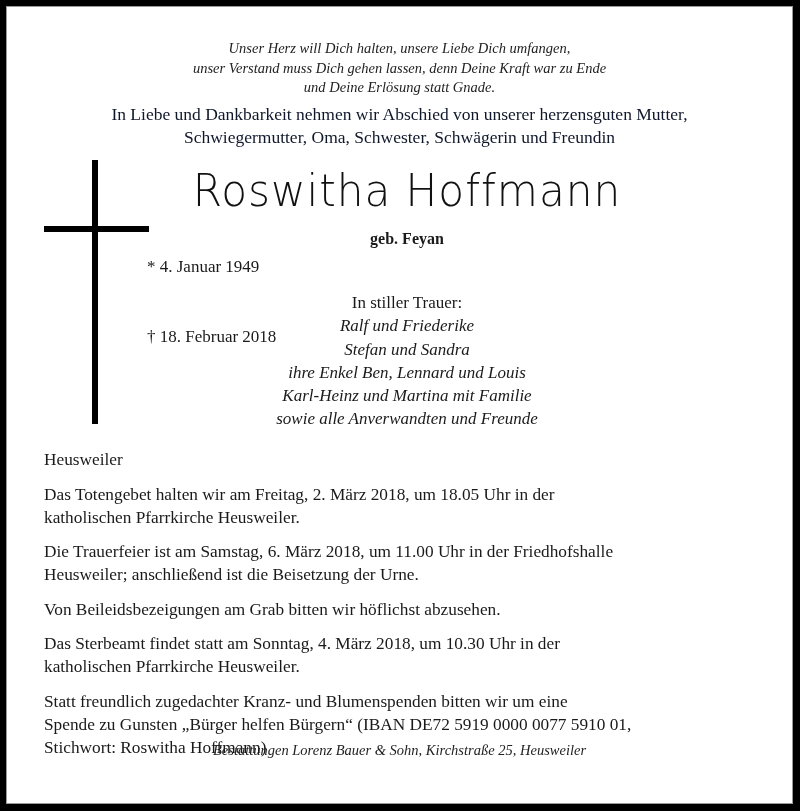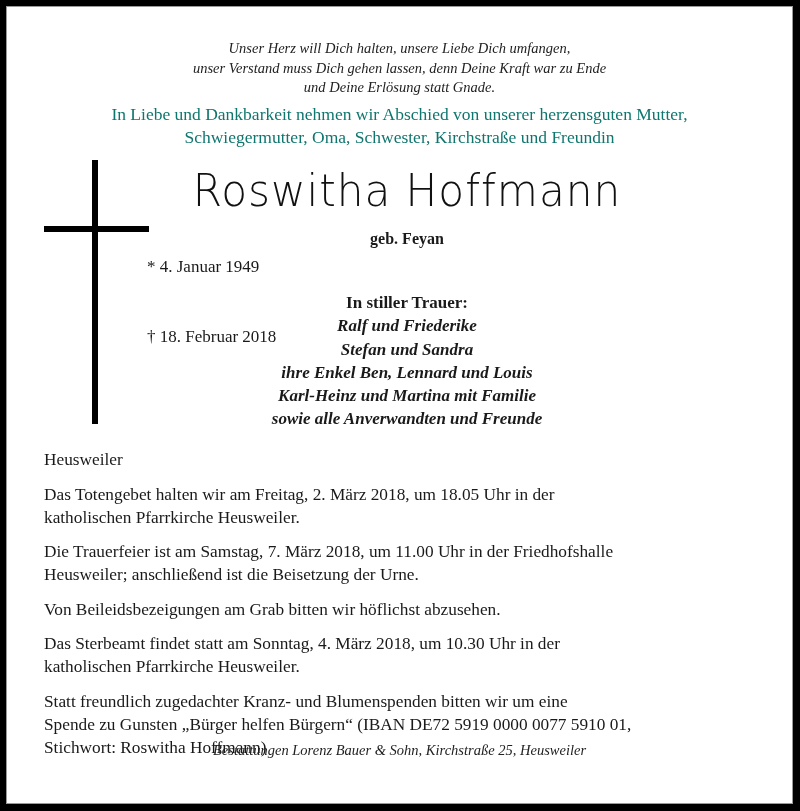--- a/index.html
+++ b/index.html
@@ -14,42 +14,42 @@
       background: #ffffff; border: 1px solid #9a9a9a; box-sizing: border-box;
     }
     .abs { position: absolute; }
     .center { left: 0; right: 0; text-align: center; }
     .poem {
       top: 32px; font-style: italic; font-size: 14.5px; line-height: 19.5px;
       color: #222;
     }
     .poem div { white-space: nowrap; }
     .intro {
-      top: 96px; font-size: 17.5px; line-height: 23px; color: #0f766e;
+      top: 96px; font-size: 17.5px; line-height: 23px; color: #0f172a;
     }
     .intro div { white-space: nowrap; }
     .cross-v { left: 85px; top: 153px; width: 6px; height: 264px; background: #000; }
     .cross-h { left: 37px; top: 219px; width: 105px; height: 6px; background: #000; }
     .name {
       left: 140px; width: 520px; top: 156px; text-align: center;
       font-family: "DejaVu Sans", sans-serif; font-weight: 200;
       font-size: 44px; letter-spacing: 1px; line-height: 56px; color: #111;
       transform: scaleX(0.96);
     }
     .maiden {
       left: 140px; width: 520px; top: 222px; text-align: center;
       font-weight: bold; font-size: 16px; line-height: 20px;
     }
     .dates {
       left: 140px; width: 520px; top: 249px; font-size: 17px; line-height: 22px;
       display: flex; justify-content: center; gap: 48px; flex-direction: column;
     }
     .mourners {
       left: 140px; width: 520px; top: 284px; text-align: center;
-      font-size: 17px; line-height: 23.3px; font-weight: bold;
+      font-size: 17px; line-height: 23.3px;
     }
     .mourners .it { font-style: italic; }
     .body-text {
       left: 37px; width: 750px; top: 441px; font-size: 17.3px; line-height: 23px;
     }
     .body-text p { margin: 0 0 11.5px 0; white-space: nowrap; }
     .body-text p span { display: block; }
     .footer {
       top: 733px; font-style: italic; font-size: 14.5px; line-height: 20px; color: #222;
     }
@@ -60,21 +60,21 @@
 <div class="frame">
 
   <div class="abs center poem">
     <div>Unser Herz will Dich halten, unsere Liebe Dich umfangen,</div>
     <div>unser Verstand muss Dich gehen lassen, denn Deine Kraft war zu Ende</div>
     <div>und Deine Erlösung statt Gnade.</div>
   </div>
 
   <div class="abs center intro">
     <div>In Liebe und Dankbarkeit nehmen wir Abschied von unserer herzensguten Mutter,</div>
-    <div>Schwiegermutter, Oma, Schwester, Kirchstraße und Freundin</div>
+    <div>Schwiegermutter, Oma, Schwester, Schwägerin und Freundin</div>
   </div>
 
   <div>
     <div class="abs cross-v"></div>
     <div class="abs cross-h"></div>
   </div>
 
   <div class="abs name">Roswitha Hoffmann</div>
   <div class="abs maiden">geb. Feyan</div>
 
@@ -92,21 +92,21 @@
     <div class="it">sowie alle Anverwandten und Freunde</div>
   </div>
 
   <div class="abs body-text">
     <p>Heusweiler</p>
     <p>
       <span>Das Totengebet halten wir am Freitag, 2. März 2018, um 18.05 Uhr in der</span>
       <span>katholischen Pfarrkirche Heusweiler.</span>
     </p>
     <p>
-      <span>Die Trauerfeier ist am Samstag, 7. März 2018, um 11.00 Uhr in der Friedhofshalle</span>
+      <span>Die Trauerfeier ist am Samstag, 6. März 2018, um 11.00 Uhr in der Friedhofshalle</span>
       <span>Heusweiler; anschließend ist die Beisetzung der Urne.</span>
     </p>
     <p>
       <span>Von Beileidsbezeigungen am Grab bitten wir höflichst abzusehen.</span>
     </p>
     <p>
       <span>Das Sterbeamt findet statt am Sonntag, 4. März 2018, um 10.30 Uhr in der</span>
       <span>katholischen Pfarrkirche Heusweiler.</span>
     </p>
     <p>

